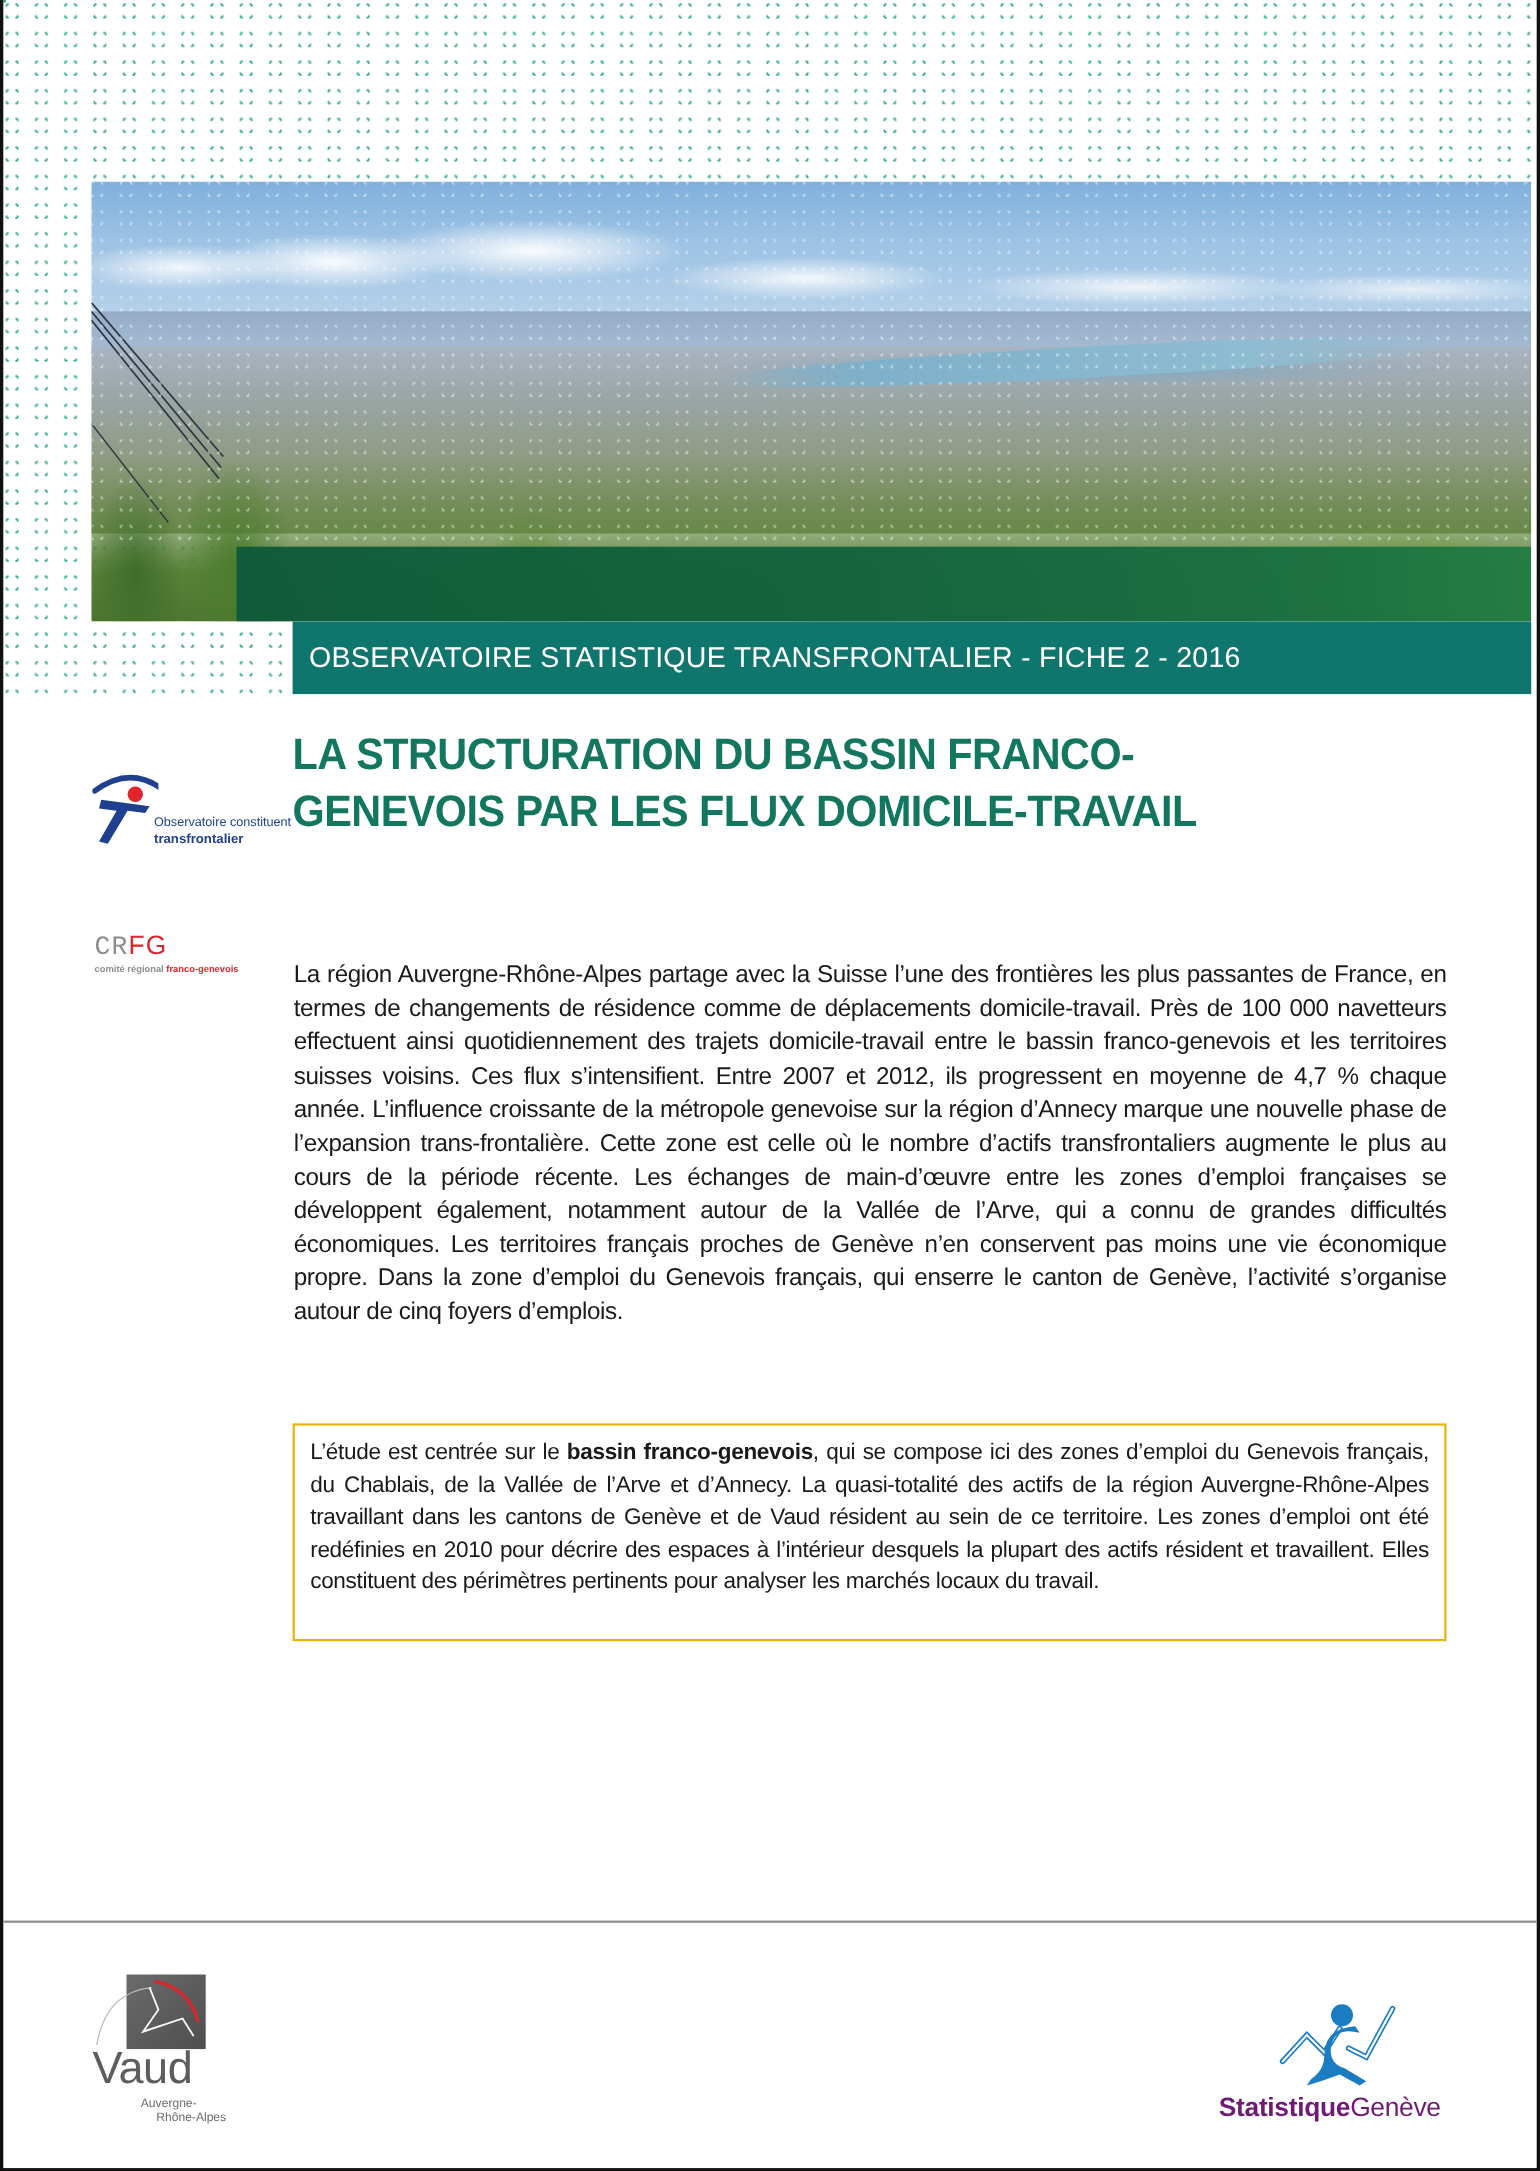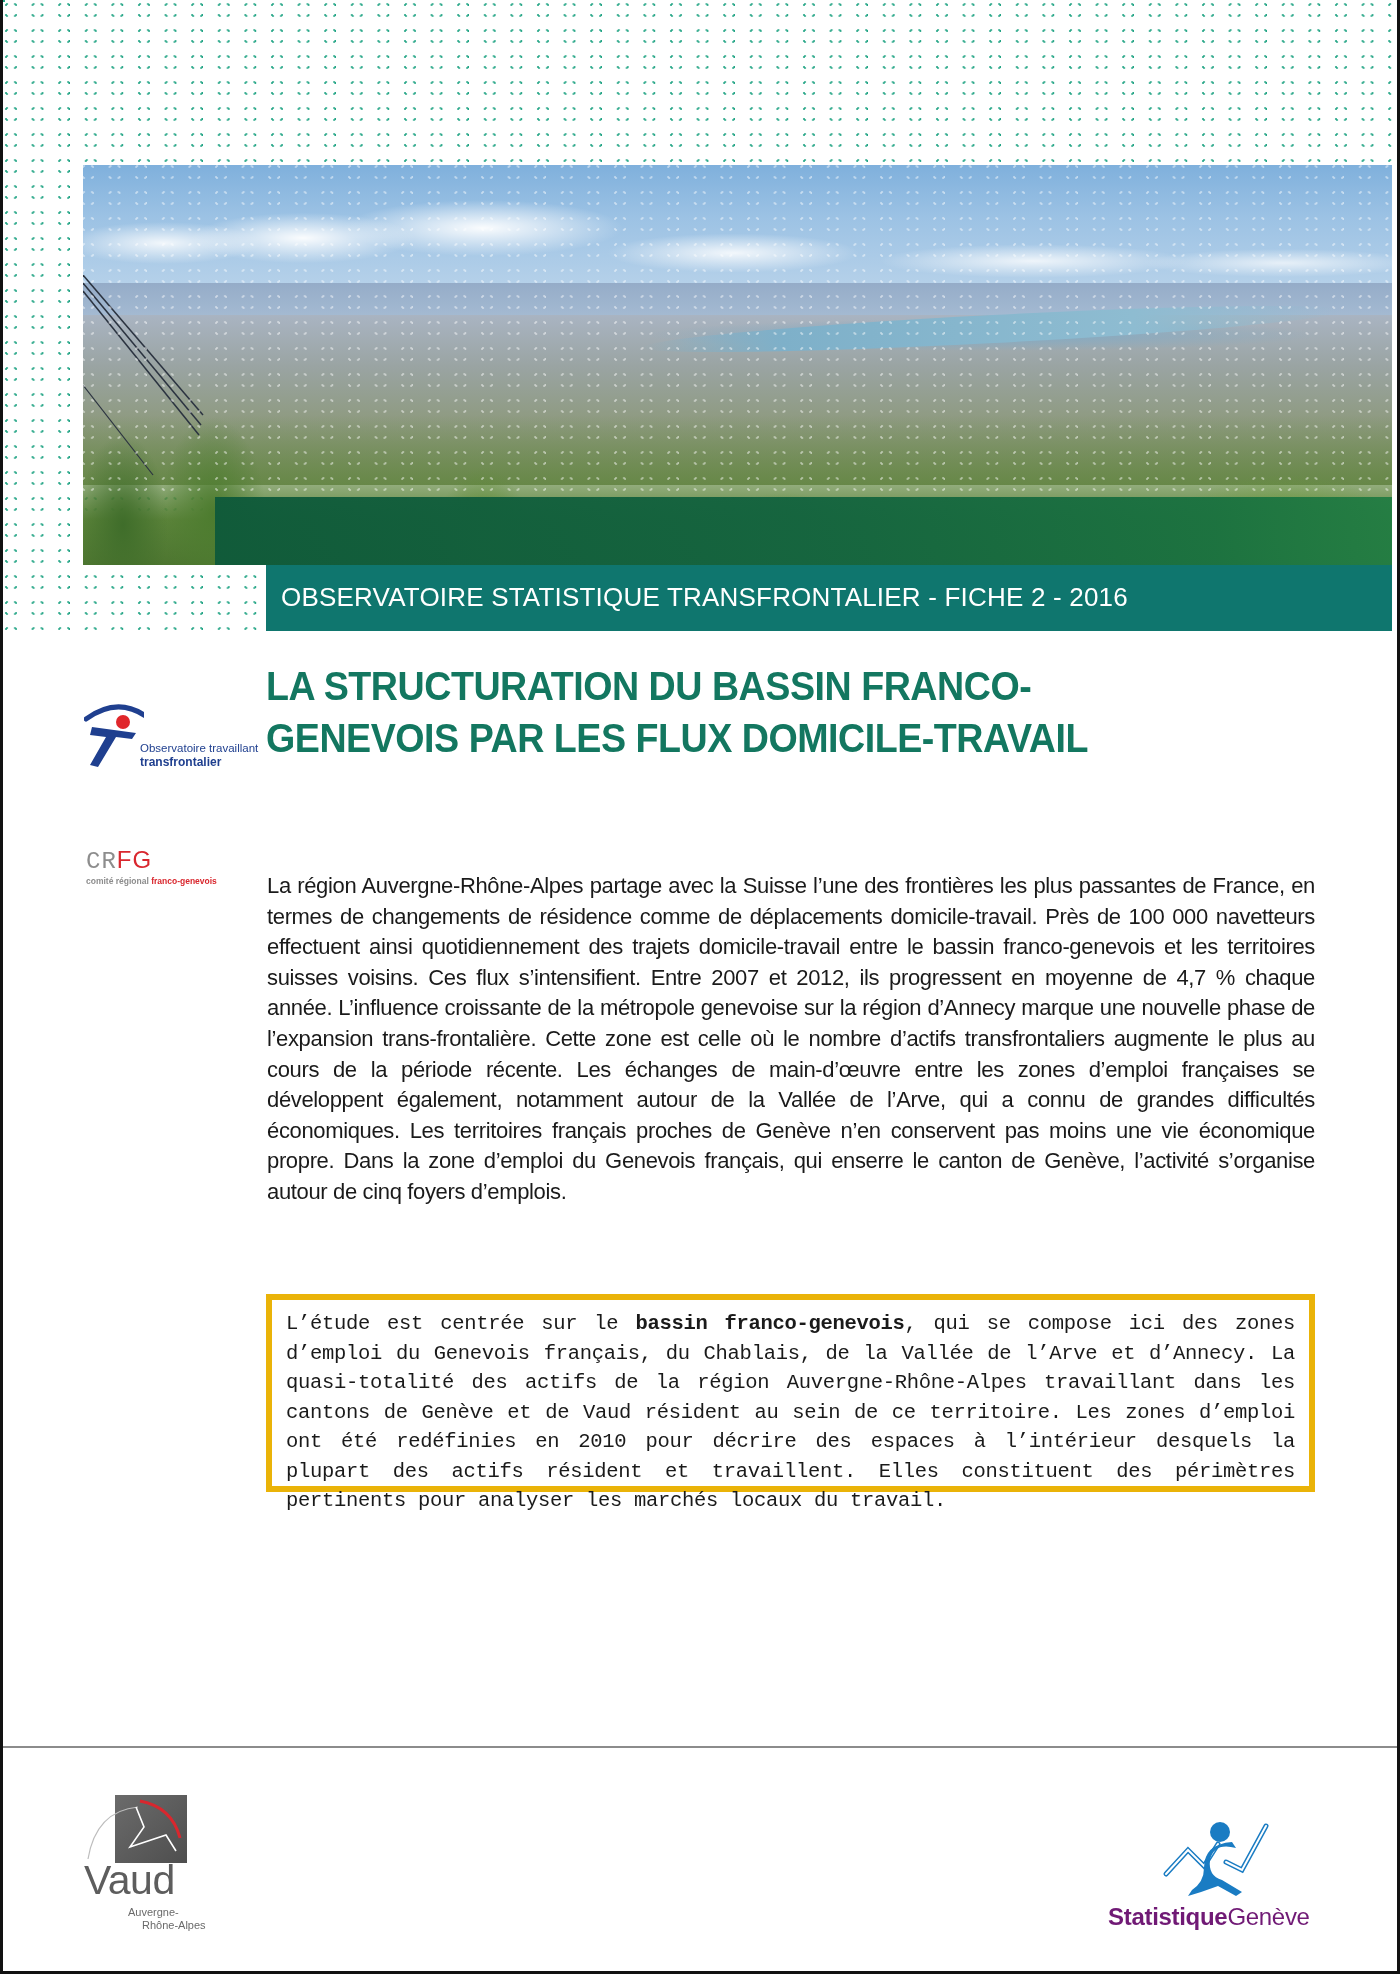--- a/index.html
+++ b/index.html
@@ -71,21 +71,21 @@
     
     .title { position: absolute; left: 266px; top: 660px; width: 1060px; color: #137760; font-weight: bold;
       font-size: 40px; line-height: 52px; letter-spacing: -0.5px; transform: scaleX(0.94); transform-origin: left top; }
 
     
     .body-text { position: absolute; left: 267px; top: 871px; width: 1048px; color: #1a1a1a;
       font-size: 22px; line-height: 30.6px; text-align: justify; letter-spacing: -0.35px; }
 
     
     .info-box { position: absolute; left: 266px; top: 1294px; width: 1049px; height: 198px; box-sizing: border-box;
-      border: 6px solid #eab308; padding: 9px 14px 0 14px; font-family: Liberation Mono, monospace; }
+      border: 2px solid #eab308; padding: 9px 14px 0 14px; }
     .info-box p { margin: 0; color: #1a1a1a; font-size: 20.5px; line-height: 29.5px; text-align: justify; letter-spacing: -0.3px; }
     .info-box b { font-weight: bold; }
 
     
     .footer-rule { position: absolute; left: 3px; top: 1746px; width: 1394px; height: 2px; background: #8c8c8c; }
 
     .logo-insee { position: absolute; left: 80px; top: 1793px; width: 130px; height: 140px; }
     .logo-insee .word { position: absolute; left: 4px; top: 65px; font-size: 41px; color: #5d5d5d; letter-spacing: -0.5px; line-height: 44px; }
     .logo-insee .region1 { position: absolute; left: 48px; top: 113px; font-size: 11px; color: #6a6a6a; white-space: nowrap; }
     .logo-insee .region2 { position: absolute; left: 38px; top: 126px; font-size: 11px; color: #6a6a6a; white-space: nowrap; margin-left: 24px; }
@@ -141,21 +141,21 @@
 <div class="series-band">
   <span class="text">OBSERVATOIRE STATISTIQUE TRANSFRONTALIER - FICHE 2 - 2016</span>
 </div>
 
 <div class="logo-ost">
   <svg width="60" height="75" style="position:absolute;left:0;top:0">
     <path d="M2 22 Q 38 -4 70 26" stroke="#1f3f8f" stroke-width="5" fill="none" stroke-linecap="round"></path>
     <circle cx="39" cy="25" r="7" fill="#e0262b"></circle>
     <path d="M8 30 L 52 36 L 48 42 L 32 40 L 14 70 L 6 68 L 22 40 L 6 38 Z" fill="#1f3f8f"></path>
   </svg>
-  <span class="caption1">Observatoire travaillant</span>
+  <span class="caption1">Observatoire constituent</span>
   <span class="caption2">transfrontalier</span>
 </div>
 
 <div class="logo-crfg">
   <div class="letters">
     <span class="cr">CR</span><span class="fg">FG</span>
   </div>
   <div class="sub">
     <span class="gray">comité régional </span><span class="red">franco-genevois</span>
   </div>

